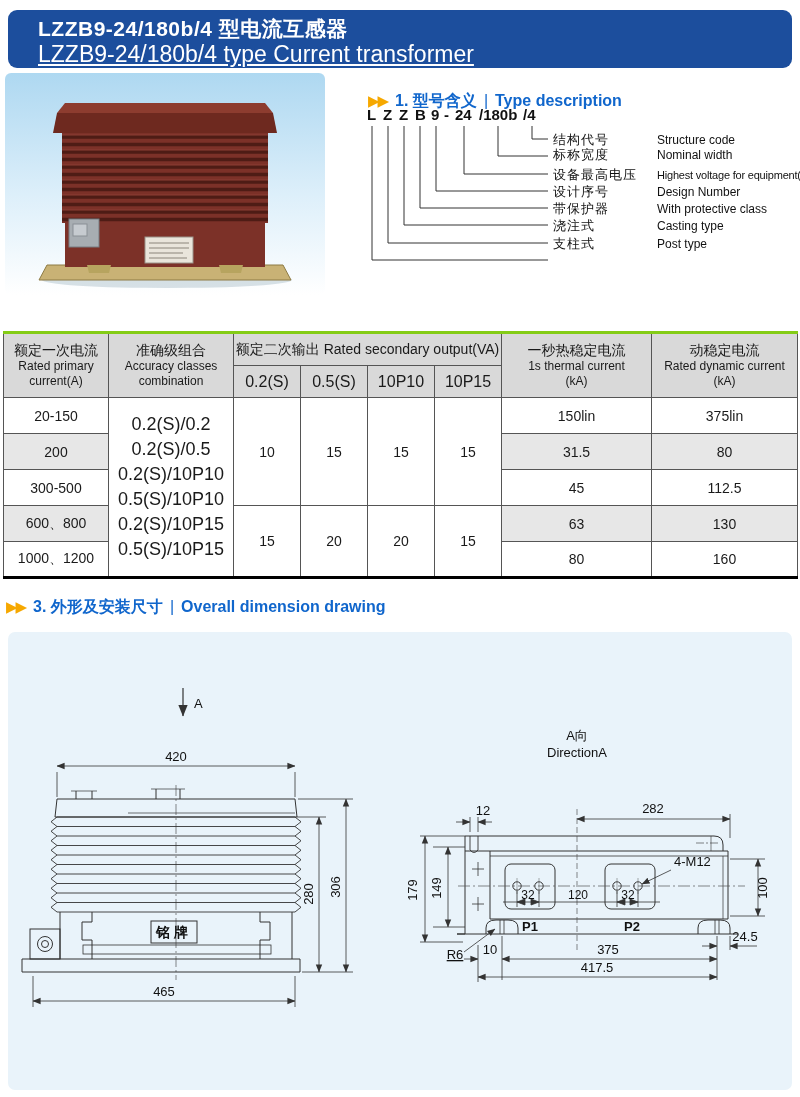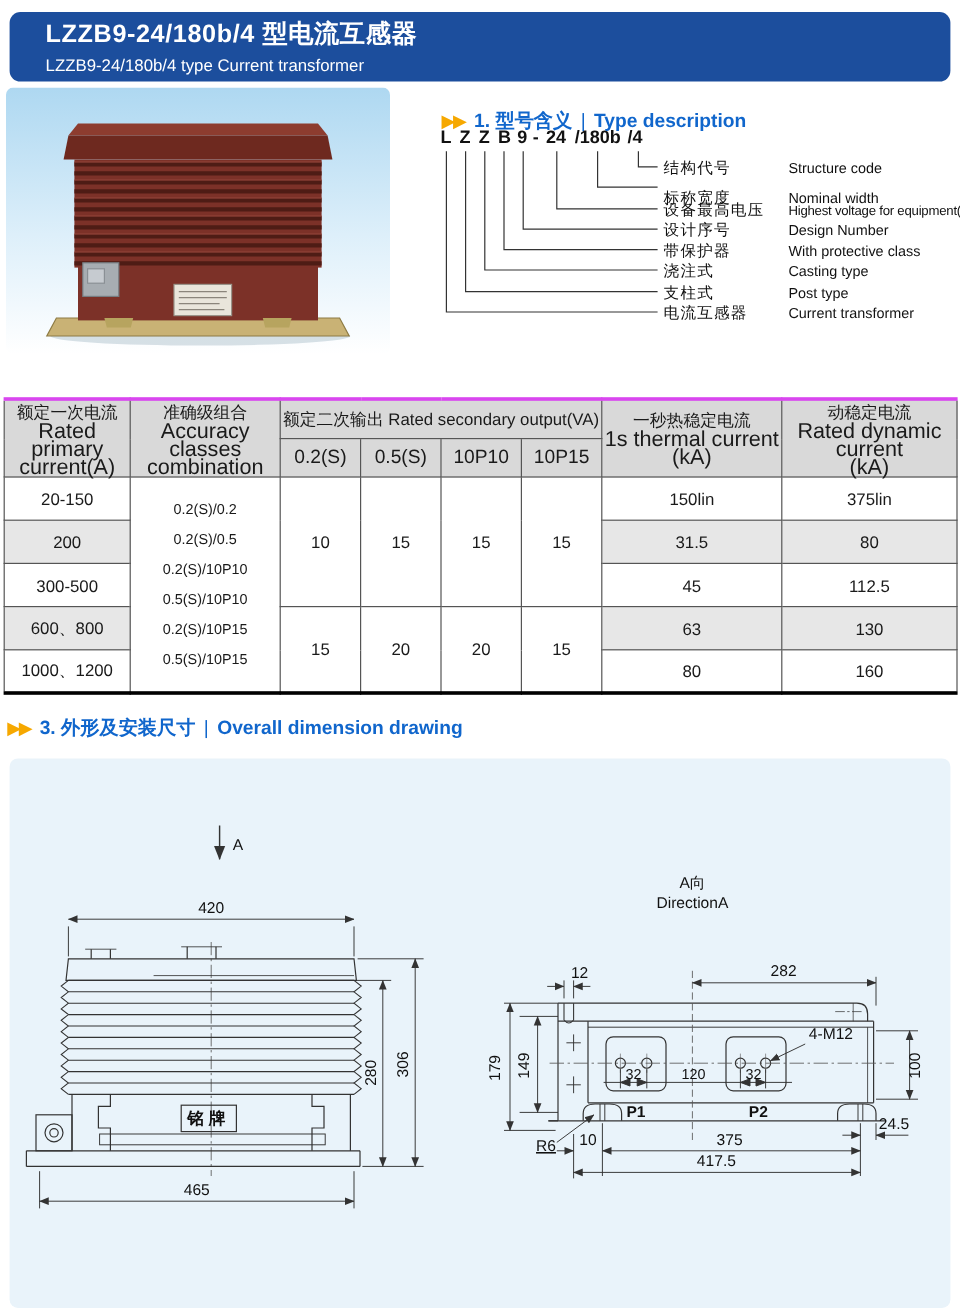--- a/index.html
+++ b/index.html
@@ -3,50 +3,50 @@
 <meta charset="utf-8">
 <style>
   html,body{margin:0;padding:0;background:#fff;}
   body{font-family:"Liberation Sans","DejaVu Sans",sans-serif;color:#1a1a1a;}
   .page{position:relative;width:800px;height:1097px;background:#fff;overflow:hidden;}
 
   
   .header-bar{position:absolute;left:8px;top:10px;width:784px;height:58px;
     background:#1c4e9d;border-radius:9px;box-sizing:border-box;padding:6px 0 0 30px;}
   .header-bar .t-zh{font-size:21px;font-weight:bold;color:#fff;letter-spacing:.5px;line-height:26px;}
-  .header-bar .t-en{font-size:14px;color:#fff;line-height:24px;}
+  .header-bar .t-en{font-size:23px;color:#fff;line-height:24px;text-decoration:underline;}
 
   
   .photo{position:absolute;left:5px;top:73px;width:320px;height:222px;}
 
   
   .sec-head{position:absolute;font-size:16px;font-weight:bold;color:#1066cc;white-space:nowrap;}
   .sec-head .arrows{color:#f6a800;font-size:15px;margin-right:8px;letter-spacing:-2px;}
   .sec-head .sep{margin:0 7px;color:#1066cc;font-weight:normal;}
 
   
   .diagram{position:absolute;left:365px;top:106px;width:432px;height:180px;}
   .model-part{position:absolute;top:0;font-size:15px;font-weight:bold;color:#111;}
   .ladder{position:absolute;left:0;top:0;}
   .td-row{position:absolute;left:188px;white-space:nowrap;font-size:13px;color:#111;}
   .td-row .zh{display:inline-block;width:104px;letter-spacing:1px;}
   .td-row .en{font-size:12px;}
   .td-row.small .en{font-size:11px;letter-spacing:-.2px;}
 
   
   .tech-table{position:absolute;left:3px;top:331px;width:794px;border-collapse:collapse;
-    border-top:3px solid #d946ef;border-bottom:3px solid #000;table-layout:fixed;}
+    border-top:3px solid #84cc16;border-bottom:3px solid #000;table-layout:fixed;}
   .tech-table th,.tech-table td{border:1px solid #555;text-align:center;vertical-align:middle;
     padding:0;font-weight:normal;}
   .tech-table th{background:#d9d9d9;}
   .tech-table .hzh{font-size:14px;line-height:17px;}
-  .tech-table .hen{font-size:18px;line-height:15px;}
+  .tech-table .hen{font-size:12px;line-height:15px;}
   .tech-table td{font-size:14px;background:#fff;}
   .tech-table td.alt{background:#e7e7e7;}
-  .tech-table .acc div{line-height:25px;font-size:12px;}
+  .tech-table .acc div{line-height:25px;font-size:18px;}
   .r1{height:33px;} .r2{height:32px;} .rb{height:36px;}
 
   
   .panel{position:absolute;left:8px;top:632px;width:784px;height:458px;
     background:#e9f3fa;border-radius:7px;}
   .panel svg text{font-family:"Liberation Sans","DejaVu Sans",sans-serif;fill:#111;}
 </style>
 </head>
 <body>
 
@@ -129,27 +129,26 @@
         <path d="M23,20 V137 H183"></path>
         <path d="M39,20 V119 H183"></path>
         <path d="M55,20 V102 H183"></path>
         <path d="M71,20 V85 H183"></path>
         <path d="M99,20 V68 H183"></path>
         <path d="M133,20 V50 H183"></path>
         <path d="M167,20 V33 H183"></path>
       </g>
     </svg>
     <div class="td-row" style="top:25px"><span class="zh">结构代号</span><span class="en">Structure code</span></div>
-    <div class="td-row" style="top:50px"><span class="zh">标称宽度</span><span class="en">Nominal width</span></div>
+    <div class="td-row" style="top:40px"><span class="zh">标称宽度</span><span class="en">Nominal width</span></div>
     <div class="td-row small" style="top:60px"><span class="zh">设备最高电压</span><span class="en">Highest voltage for equipment(KV)</span></div>
     <div class="td-row" style="top:77px"><span class="zh">设计序号</span><span class="en">Design Number</span></div>
     <div class="td-row" style="top:94px"><span class="zh">带保护器</span><span class="en">With protective class</span></div>
     <div class="td-row" style="top:111px"><span class="zh">浇注式</span><span class="en">Casting type</span></div>
     <div class="td-row" style="top:129px"><span class="zh">支柱式</span><span class="en">Post type</span></div>
-    <div class="td-row" style="top:146px"><span class="zh">电流互感器</span><span class="en">Current transformer</span></div>
   </div>
 
 
   <table class="tech-table">
     <colgroup>
         <col style="width:105px">
         <col style="width:125px">
         <col style="width:67px">
         <col style="width:67px">
         <col style="width:67px">

